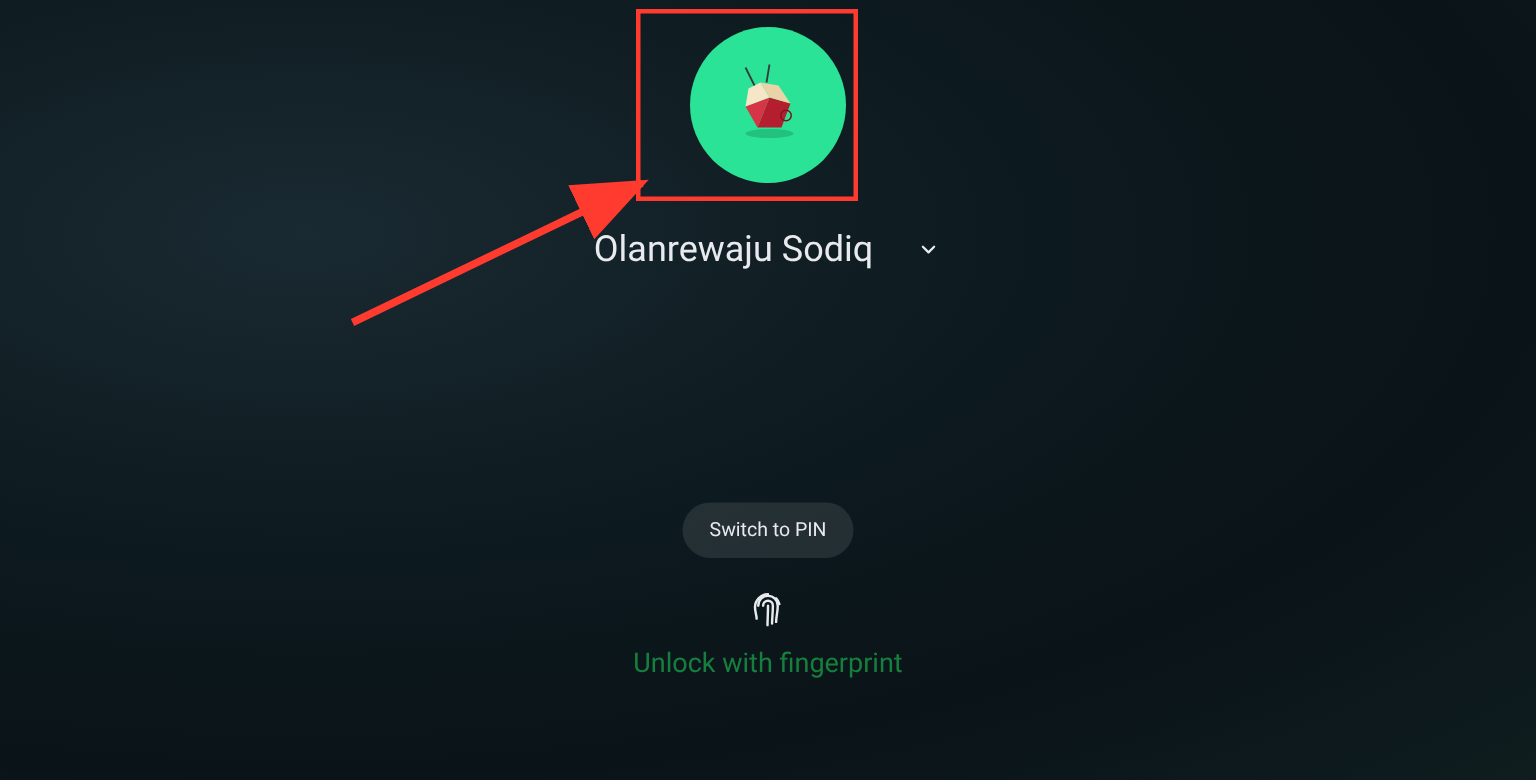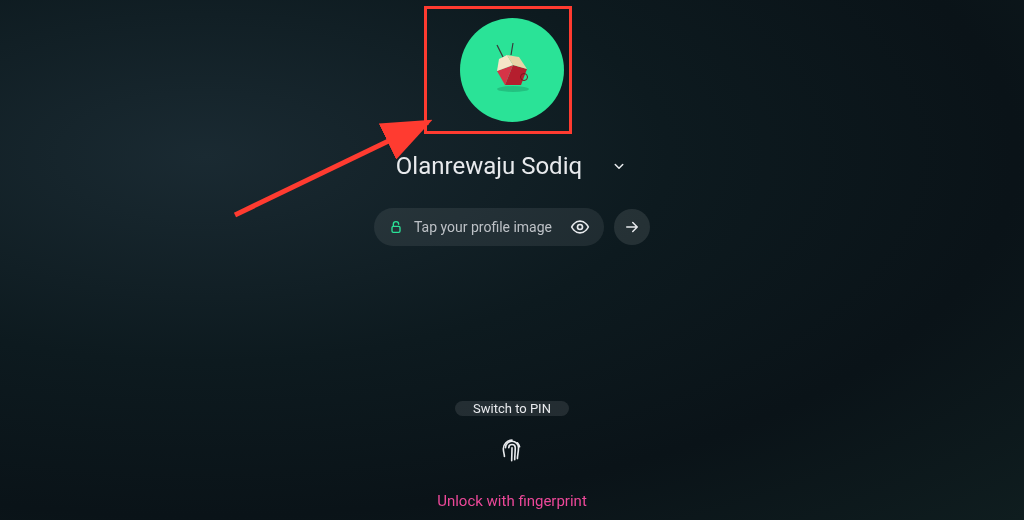--- a/index.html
+++ b/index.html
@@ -98,34 +98,34 @@
       background: rgba(255,255,255,0.10);
       display: flex;
       align-items: center;
       justify-content: center;
       cursor: pointer;
     }
     .switch-pin-btn {
       margin-top: 155px;
       background: rgba(255,255,255,0.10);
       border-radius: 20px;
-      padding: 0 18px;
+      padding: 11px 18px;
       font-size: 13px;
       color: #e8eaed;
       cursor: pointer;
     }
     .fingerprint-icon {
       margin-top: 22px;
       width: 26px;
       height: 26px;
     }
     .fingerprint-text {
-      margin-top: 28px;
-      font-size: 15px;
-      color: #ec4899;
+      margin-top: 12px;
+      font-size: 18px;
+      color: #15803d;
     }
   </style>
 </head>
 <body>
 
 <div class="annotation-box"></div>
 <svg class="annotation-arrow" width="1024" height="520">
   <defs>
     <marker id="arrowhead" markerWidth="10" markerHeight="8" refX="9" refY="4" orient="auto">
       <polygon points="0 0, 10 4, 0 8" fill="#ff3b30"></polygon>
@@ -151,42 +151,20 @@
 
   <div class="username-row">
     <span class="username">Olanrewaju Sodiq</span>
     <span class="chevron-down">
       <svg viewBox="0 0 24 24" width="18" height="18">
           <path d="M7 10l5 5 5-5" fill="none" stroke="#e8eaed" stroke-width="2" stroke-linecap="round" stroke-linejoin="round"></path>
         </svg>
     </span>
   </div>
 
-  <div class="input-row">
-    <div class="input-pill">
-      <span class="lock-icon">
-        <svg viewBox="0 0 24 24" width="16" height="18">
-          <rect x="6" y="11" width="12" height="9" rx="2" fill="none" stroke="#2ae397" stroke-width="2"></rect>
-          <path d="M8 11 V8 a4 4 0 0 1 8 0" fill="none" stroke="#2ae397" stroke-width="2" stroke-linecap="round"></path>
-        </svg>
-      </span>
-      <span class="input-text">Tap your profile image</span>
-      <span class="eye-icon">
-        <svg viewBox="0 0 24 24" width="20" height="20">
-          <path d="M2 12s3.5-7 10-7 10 7 10 7-3.5 7-10 7S2 12 2 12z" fill="none" stroke="#e8eaed" stroke-width="2"></path>
-          <circle cx="12" cy="12" r="3" fill="none" stroke="#e8eaed" stroke-width="2"></circle>
-        </svg>
-      </span>
-    </div>
-    <div class="submit-btn">
-      <svg viewBox="0 0 24 24" width="18" height="18">
-        <path d="M5 12h14M13 6l6 6-6 6" fill="none" stroke="#e8eaed" stroke-width="2" stroke-linecap="round" stroke-linejoin="round"></path>
-      </svg>
-    </div>
-  </div>
 
   <div class="switch-pin-btn">
     <span>Switch to PIN</span>
   </div>
 
   <div class="fingerprint-icon">
     <svg viewBox="0 0 24 24" width="26" height="26">
       <path d="M12 2a8 8 0 0 0-8 8c0 3 1 5 1 7" fill="none" stroke="#e8eaed" stroke-width="1.5" stroke-linecap="round"></path>
       <path d="M6 9a6 6 0 0 1 12 0c0 4-1 7-1 10" fill="none" stroke="#e8eaed" stroke-width="1.5" stroke-linecap="round"></path>
       <path d="M9 9a3 3 0 0 1 6 0c0 4-.5 8-.5 11" fill="none" stroke="#e8eaed" stroke-width="1.5" stroke-linecap="round"></path>

